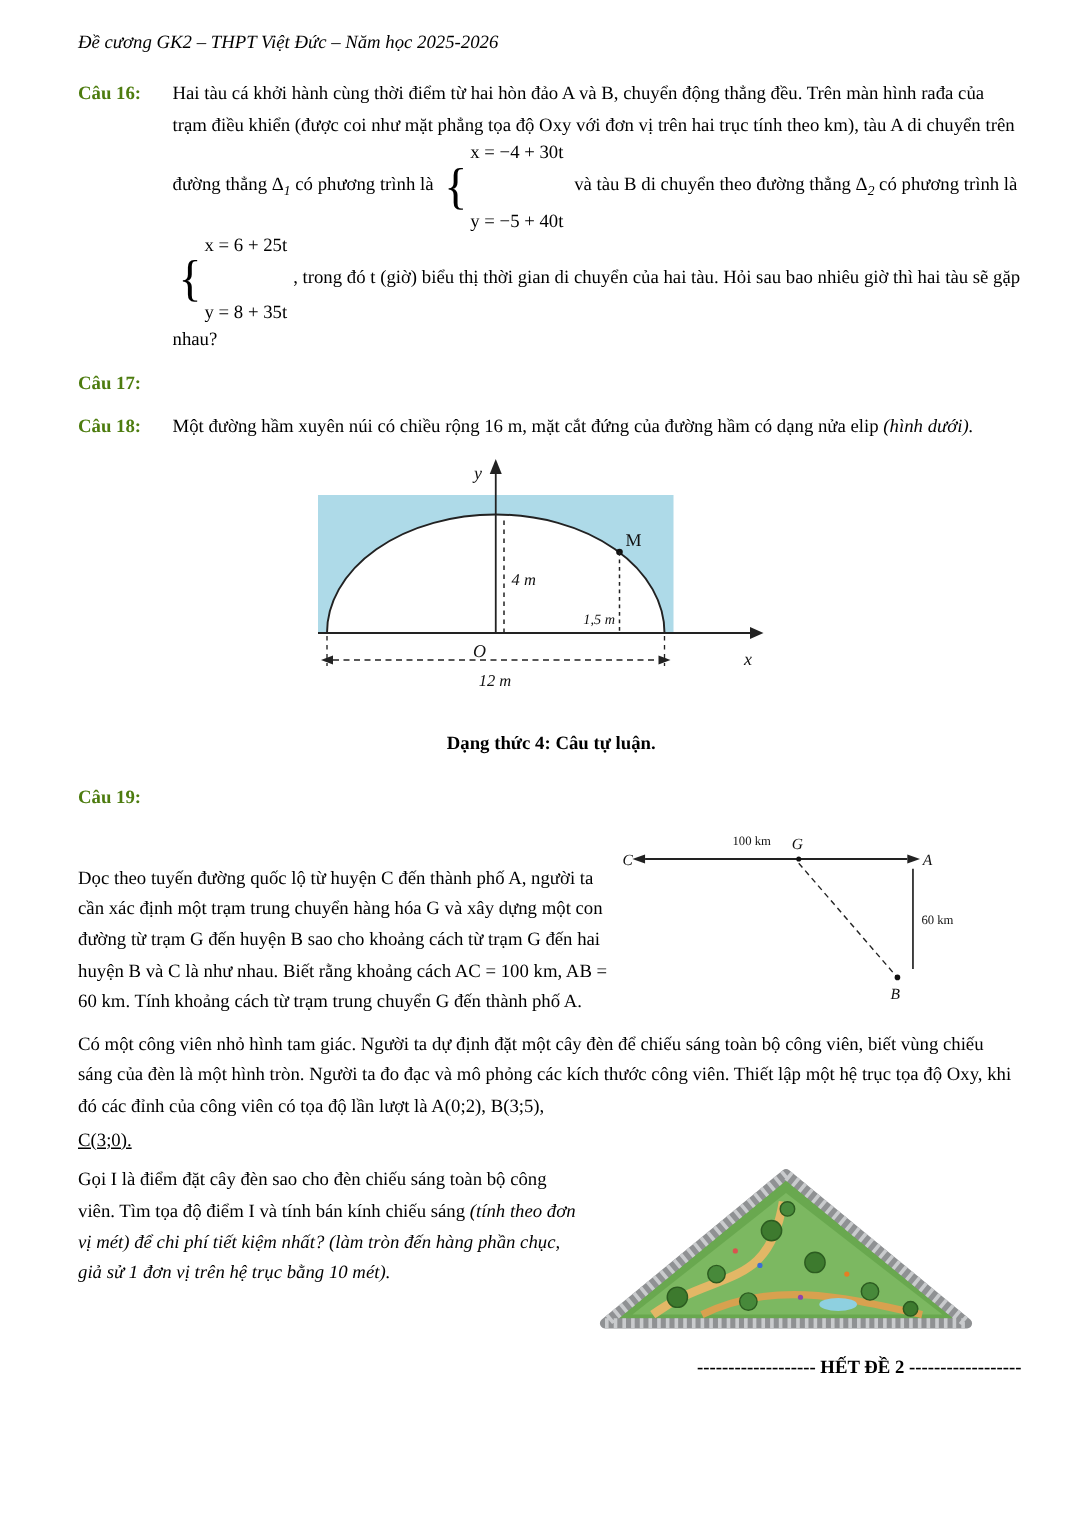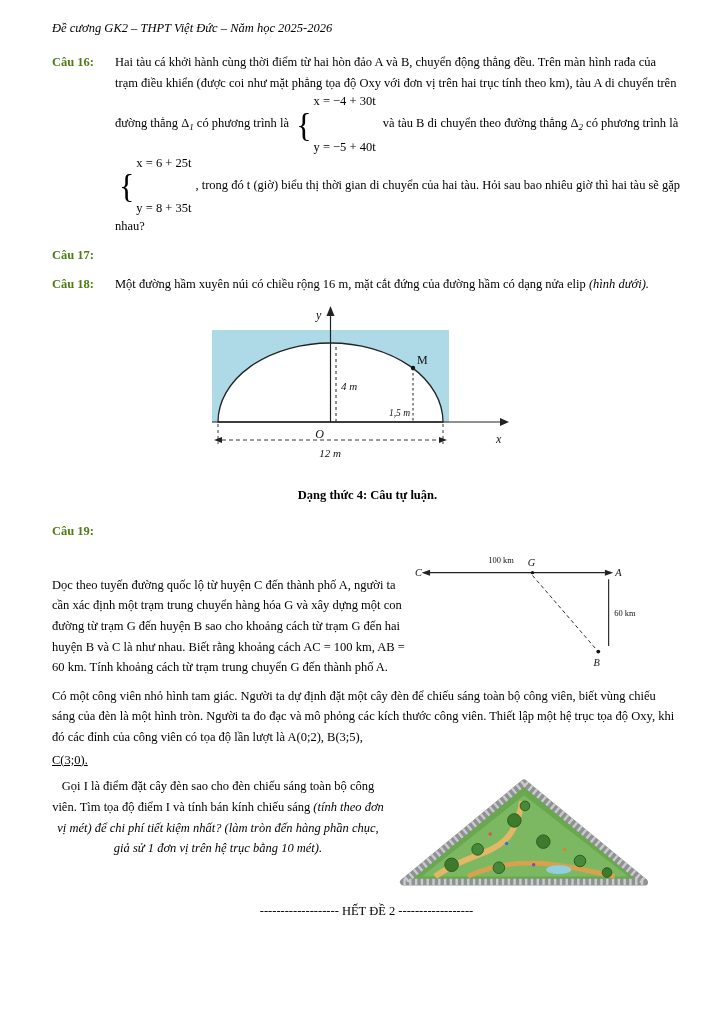--- a/index.html
+++ b/index.html
@@ -22,23 +22,23 @@
   .sys-lines { display:inline-flex; flex-direction:column; line-height:1.3; padding-left:2px;gap:29px; }
   
   .ellipse-wrap { margin:8px 0 6px 158px; }
   .q18-note { padding-left:63px; text-indent:-63px; line-height:1.65; margin-top:2px; }
   .section-title { font-weight:bold; margin:24px 0 18px 2px;text-align:center; }
   
   .q20-flex { display:flex; gap:1px; align-items:flex-end; }
   .q20-text { flex:0 0 362px; width:362px; }
   
   .q21-p2 { margin:2px 0 6px 0;text-decoration:underline; }
-  .q21-bottom { display:flex; gap:14px; align-items:flex-start;text-align:center; }
+  .q21-bottom { display:flex; gap:14px; align-items:flex-start; }
   .q21-text { flex:0 0 332px; width:332px; }
-  .doc-footer { text-align:center; font-weight:normal; margin-top:16px; }
+  .doc-footer { text-align:right; font-weight:bold; margin-top:16px; }
   
   svg text { font-family:"Liberation Serif", serif; font-size:12px; fill:#111; }
   svg text.svg-math { font-style:italic; }
   svg text.small { font-size:11px; }
   svg text.tiny { font-size:9.5px; }
   svg text.dist { font-size:9px; font-style:normal; }
 </style>
 </head>
 <body>
 

